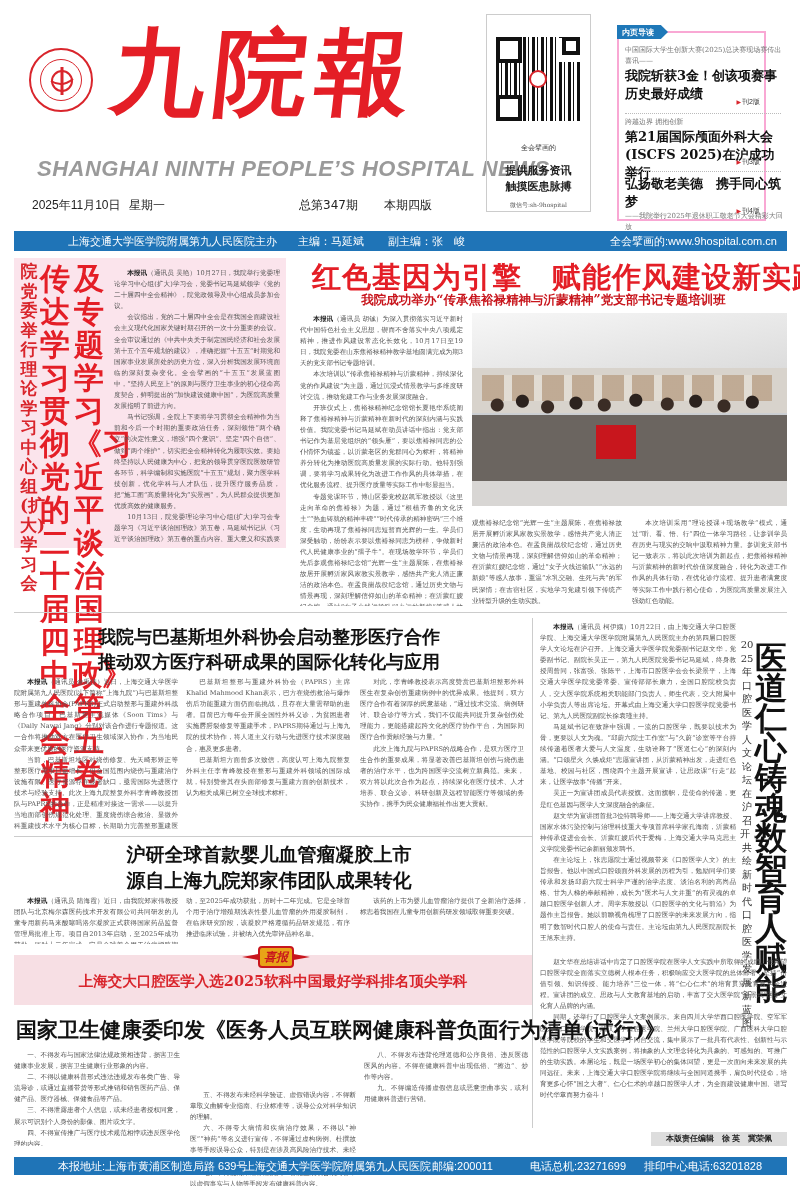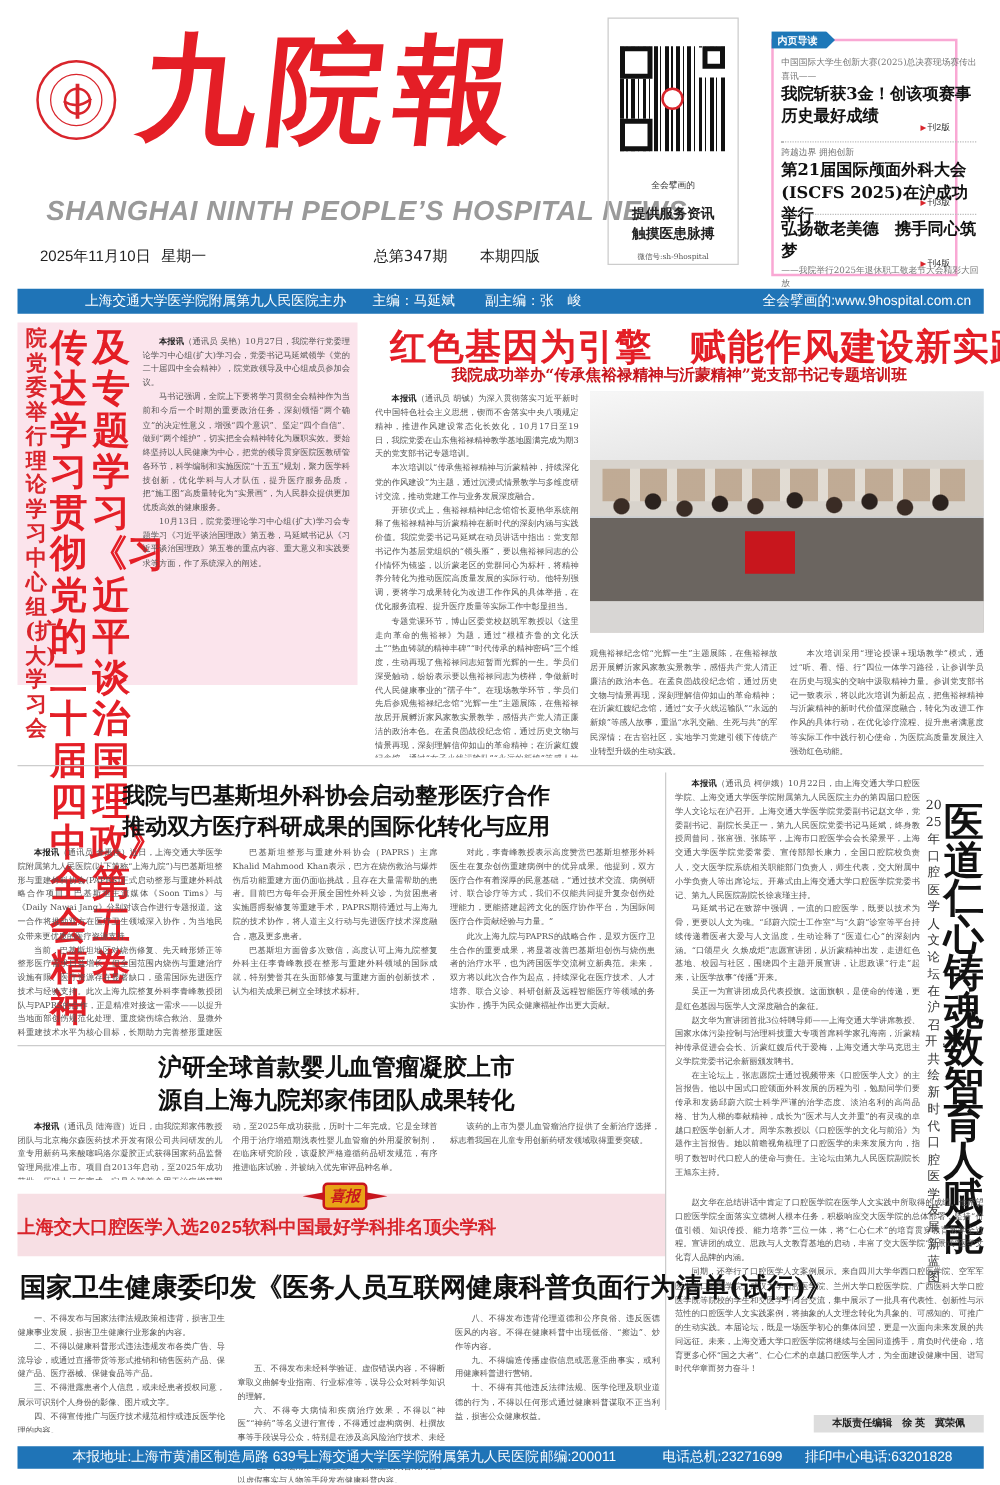--- a/index.html
+++ b/index.html
@@ -84,21 +84,21 @@
   .vcol-right-title { left: 755px; top: 632px; width: 32px; font-size: 32px; line-height: 30px; font-weight: bold; color: #111; text-align: left; word-break: break-all; margin-top: 11px; }
   .vcol-right-sub { left: 740px; top: 638px; width: 14px; font-size: 10px; line-height: 13.5px; color: #333; text-align: center; word-break: break-all; }
 
   .h-drug { left: 14px; top: 841px; width: 510px; font-size: 19px; line-height: 26px; }
   .xibao-bar { left: 14px; top: 955px; width: 518px; height: 50px; background: #f7dfe4; }
   .xibao-badge { left: 242px; top: 946px; width: 68px; height: 16px; text-decoration: underline; }
   .xibao-badge .wing { position: absolute; top: 7px; width: 22px; height: 8px; background: #c8161d; }
   .xibao-badge .wl { left: 0; clip-path: polygon(0 50%, 100% 0, 100% 100%); }
   .xibao-badge .wr { right: 0; clip-path: polygon(0 0, 100% 50%, 0 100%); }
   .xibao-badge .core { position: absolute; left: 16px; top: 0; width: 36px; height: 22px; background: #e8a317; border: 2px solid #c8161d; border-radius: 4px; color: #c8161d; font-weight: bold; font-size: 12px; text-align: center; line-height: 18px; font-family: "DejaVu Sans", sans-serif; font-style: italic; }
-  .xibao-text { left: 14px; top: 972px; width: 518px; font-size: 14.5px; font-weight: bold; color: #d9252c; white-space: nowrap; font-family: Liberation Mono, monospace; }
+  .xibao-text { left: 14px; top: 972px; width: 518px; text-align: center; font-size: 14.5px; font-weight: bold; color: #d9252c; white-space: nowrap; }
 
   .h-nhc { left: 14px; top: 1018px; width: 520px; font-size: 21px; line-height: 24px; text-align: left; padding-left: 2px; }
 
   .editor-box { left: 651px; top: 1132px; width: 136px; height: 14px; background: #ddd; font-size: 8px; font-weight: bold; color: #222; text-align: center; line-height: 14px; font-family: "Liberation Sans", sans-serif; }
   .divider { border-top: 1px solid #ccc; }
 </style>
 </head>
 <body>
 
 <div class="abs logo">
@@ -156,20 +156,21 @@
   <span style="left:374px">副主编：张　峻</span>
   <span style="left:596px">全会擘画的:www.9hospital.com.cn</span>
 </div>
 
 <div class="abs pinkbox"></div>
 <div class="abs vcol-small">院党委举行理论学习中心组(扩大)学习会</div>
 <div class="abs vcol-big" style="left:38px; top:262px;">传达学习贯彻党的二十届四中全会精神</div>
 <div class="abs vcol-big" style="left:72px; top:262px;">及专题学习《习近平谈治国理政》第五卷</div>
 <div class="abs body-text" style="left:114px; top:268px; width:166px; height:276px; overflow:hidden;">
   <p><b>本报讯</b><span>（通讯员 吴艳）</span><span>10月27日，我院举行党委理论学习中心组(扩大)学习会，党委书记马延斌领学《党的二十届四中全会精神》，院党政领导及中心组成员参加会议。</span></p>
+  <p>会议指出，党的二十届四中全会是在我国全面建设社会主义现代化国家关键时期召开的一次十分重要的会议。全会审议通过的《中共中央关于制定国民经济和社会发展第十五个五年规划的建议》，准确把握“十五五”时期党和国家事业发展所处的历史方位，深入分析我国发展环境面临的深刻复杂变化。全会擘画的“十五五”发展蓝图中，“坚持人民至上”的原则与医疗卫生事业的初心使命高度契合，鲜明提出的“加快建设健康中国”，为医院高质量发展指明了前进方向。</p>
   <p>马书记强调，全院上下要将学习贯彻全会精神作为当前和今后一个时期的重要政治任务，深刻领悟“两个确立”的决定性意义，增强“四个意识”、坚定“四个自信”、做到“两个维护”，切实把全会精神转化为履职实效。要始终坚持以人民健康为中心，把党的领导贯穿医院医教研管各环节，科学编制和实施医院“十五五”规划，聚力医学科技创新，优化学科与人才队伍，提升医疗服务品质，把“施工图”高质量转化为“实景画”，为人民群众提供更加优质高效的健康服务。</p>
   <p>10月13日，院党委理论学习中心组(扩大)学习会专题学习《习近平谈治国理政》第五卷，马延斌书记从《习近平谈治国理政》第五卷的重点内容、重大意义和实践要求等方面，作了系统深入的阐述。</p>
 
 </div>
 
 <div class="abs hl-red">红色基因为引擎　赋能作风建设新实践</div>
 <div class="abs sub-red">我院成功举办“传承焦裕禄精神与沂蒙精神”党支部书记专题培训班</div>
 <div class="abs body-text" style="left:300px; top:314px; width:163px; height:292px; overflow:hidden;">
   <p><b>本报讯</b><span>（通讯员 胡铖）</span><span>为深入贯彻落实习近平新时代中国特色社会主义思想，锲而不舍落实中央八项规定精神，推进作风建设常态化长效化，10月17日至19日，我院党委在山东焦裕禄精神教学基地圆满完成为期3天的党支部书记专题培训。</span></p>
   <p>本次培训以“传承焦裕禄精神与沂蒙精神，持续深化党的作风建设”为主题，通过沉浸式情景教学与多维度研讨交流，推动党建工作与业务发展深度融合。</p>
@@ -257,21 +258,20 @@
   <p>四、不得宣传推广与医疗技术规范相悖或违反医学伦理的内容。</p>
 </div>
 <div class="abs body-text" style="left:190px; top:1050px; width:166px; height:96px; overflow:hidden;margin-top:40px;">
   <p>五、不得发布未经科学验证、虚假错误内容，不得断章取义曲解专业指南、行业标准等，误导公众对科学知识的理解。</p>
   <p>六、不得夸大病情和疾病治疗效果，不得以“神医”“神药”等名义进行宣传，不得通过虚构病例、杜撰故事等手段误导公众，特别是在涉及高风险治疗技术、未经研究的诊疗方法方面。</p>
   <p>七、不得使用未经标注的人工智能生成或合成内容，以虚假事实与人物等手段发布健康科普内容。</p>
 </div>
 <div class="abs body-text" style="left:364px; top:1050px; width:164px; height:96px; overflow:hidden;">
   <p>八、不得发布违背伦理道德和公序良俗、违反医德医风的内容。不得在健康科普中出现低俗、“擦边”、炒作等内容。</p>
   <p>九、不得编造传播虚假信息或恶意歪曲事实，或利用健康科普进行营销。</p>
-  <p>十、不得有其他违反法律法规、医学伦理及职业道德的行为，不得以任何形式通过健康科普谋取不正当利益，损害公众健康权益。</p>
 </div>
 
 <div class="abs bluebar" style="top:1157px; height:18px; line-height:18px;">
   <span style="left:44px">本报地址:上海市黄浦区制造局路 639号</span>
   <span style="left:230px">上海交通大学医学院附属第九人民医院</span>
   <span style="left:418px">邮编:200011</span>
   <span style="left:516px">电话总机:23271699</span>
   <span style="left:630px">排印中心电话:63201828</span>
 </div>
 

